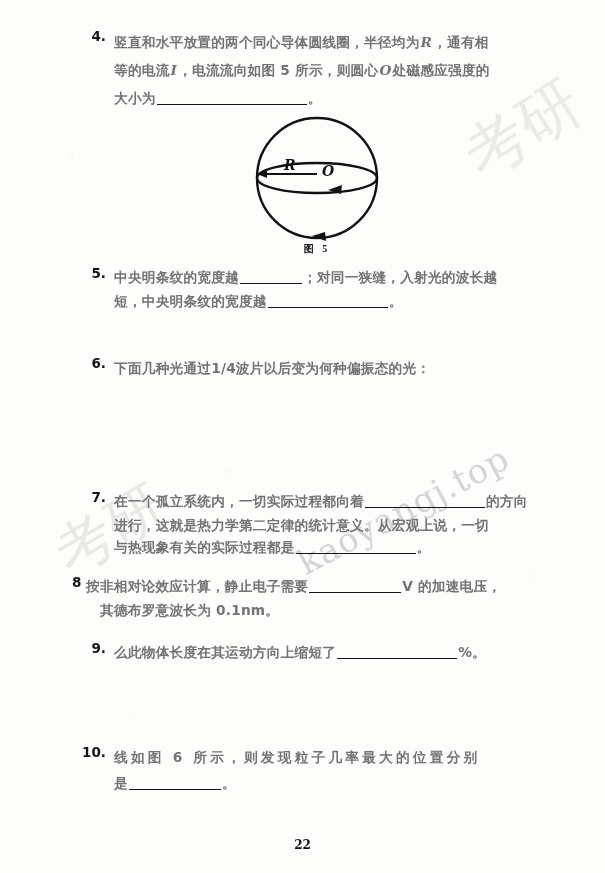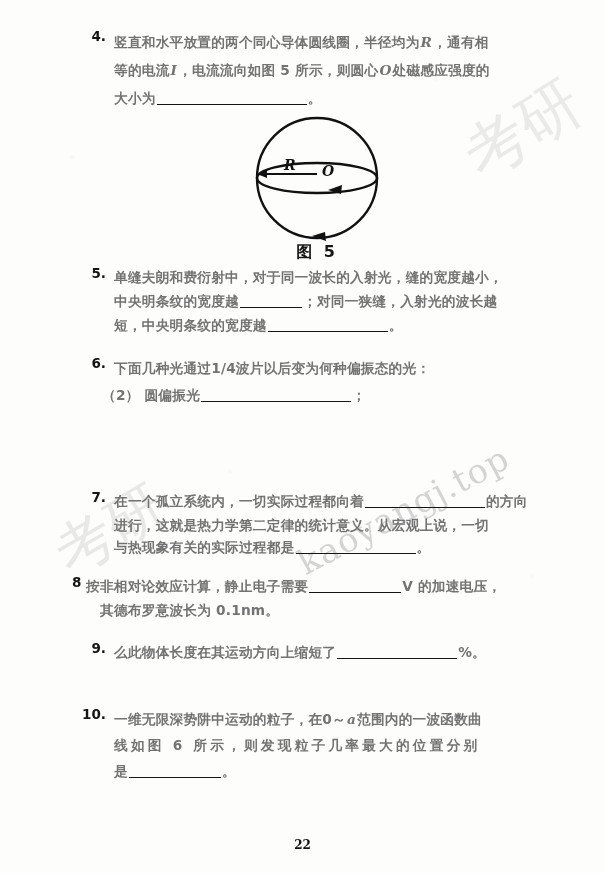--- a/index.html
+++ b/index.html
@@ -138,24 +138,25 @@
     top: 112px;
     width: 178px;
     height: 160px;
   }
   .fig-caption {
     position: absolute;
     left: 0;
     top: 130px;
     width: 178px;
     text-align: center;
-    font-size: 16px;
+    font-size: 10px;
     font-weight: 600;
     letter-spacing: 3px;
     color: #151515;
+    font-family: Liberation Serif, serif;
   }
 
   .page-number {
     position: absolute;
     left: 0;
     top: 838px;
     width: 605px;
     text-align: center;
     font-size: 12px;
     font-weight: 700;
@@ -202,31 +203,29 @@
         <text x="56" y="58" font-family="DejaVu Serif, Liberation Serif, serif" font-style="italic" font-weight="700" font-size="14" fill="#111">R</text>
 
         <text x="94" y="64" font-family="DejaVu Serif, Liberation Serif, serif" font-style="italic" font-weight="700" font-size="14" fill="#111">O</text>
       </svg>
       <div class="fig-caption">图 5</div>
     </div>
 
     <div class="q" style="left:72px; top:265px; width:470px;">
       <div class="q-num">5.</div>
       <div class="q-body">
-        <div class="line" style="line-height:24px;"><span>单缝夫朗和费衍射中，对于同一波长的入射光，缝的宽度越小，</span></div>
         <div class="line" style="line-height:24px;"><span>中央明条纹的宽度越</span><span class="blank b-sm"></span><span>；对同一狭缝，入射光的波长越</span></div>
         <div class="line" style="line-height:24px;"><span>短，中央明条纹的宽度越</span><span class="blank b-lg"></span><span>。</span></div>
       </div>
     </div>
 
     <div class="q" style="left:72px; top:355px; width:480px;">
       <div class="q-num">6.</div>
       <div class="q-body">
         <div class="line" style="line-height:26px;"><span>下面几种光通过1/4波片以后变为何种偏振态的光：</span></div>
-        <div class="line" style="margin-left:-12px; line-height:28px;"><span>（2） 圆偏振光</span><span class="blank b-xxl"></span><span>；</span></div>
       </div>
     </div>
 
     <div class="q" style="left:72px; top:489px; width:480px;">
       <div class="q-num">7.</div>
       <div class="q-body">
         <div class="line" style="line-height:24px;"><span>在一个孤立系统内，一切实际过程都向着</span><span class="blank b-lg"></span><span>的方向</span></div>
         <div class="line" style="line-height:24px;"><span>进行，这就是热力学第二定律的统计意义。从宏观上说，一切</span></div>
         <div class="line" style="line-height:24px;font-family:Liberation Mono, monospace;"><span>与热现象有关的实际过程都是</span><span class="blank b-lg"></span><span>。</span></div>
       </div>
@@ -240,24 +239,23 @@
       </div>
     </div>
 
     <div class="q" style="left:72px; top:640px; width:480px;">
       <div class="q-num">9.</div>
       <div class="q-body">
         <div class="line" style="line-height:25px;"><span>么此物体长度在其运动方向上缩短了</span><span class="blank b-lg"></span><span>%。</span></div>
       </div>
     </div>
 
-    <div class="q" style="left:66px; top:706px; width:490px;">
+    <div class="q" style="left:66px; top:744px; width:490px;">
       <div class="q-num" style="width:40px;">10.</div>
       <div class="q-body" style="margin-left:48px;">
-        <div class="line" style="line-height:26px;"><span>一维无限深势阱中运动的粒子，在0～</span><span class="ital">a</span><span>范围内的一波函数曲</span></div>
         <div class="line loose" style="line-height:26px;"><span>线如图 6 所示，则发现粒子几率最大的位置分别</span></div>
         <div class="line" style="line-height:26px;"><span>是</span><span class="blank b-md"></span><span>。</span></div>
       </div>
     </div>
 
     <div class="page-number">22</div>
 
   </div>
 </div>
 

